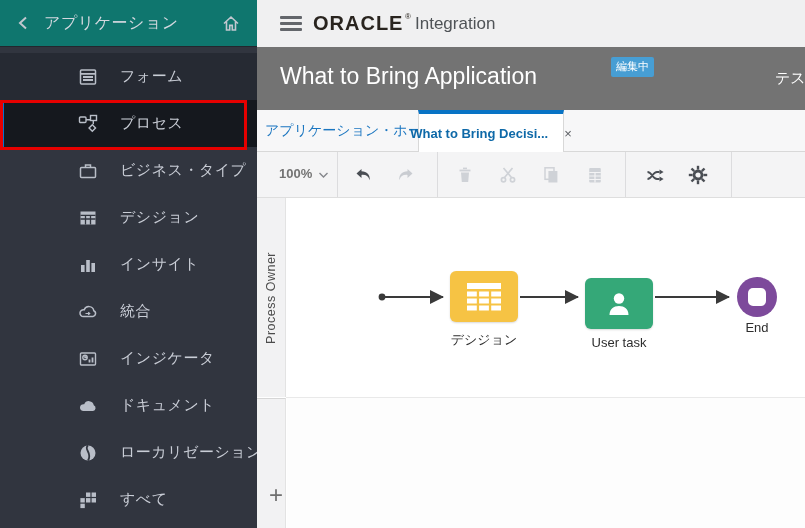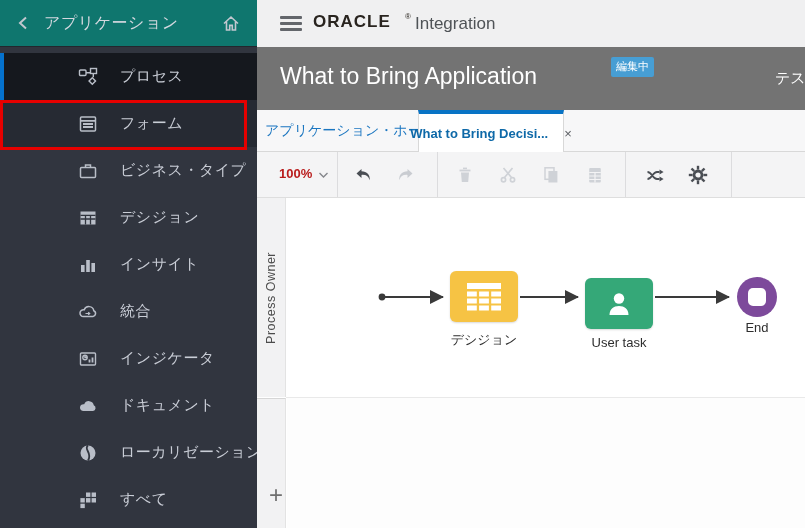--- a/index.html
+++ b/index.html
@@ -26,21 +26,21 @@
   svg.sbsvg { display:block; width:100%; height:100%; }
 
   
   .main { position:absolute; left:257px; top:0; width:548px; height:528px; overflow:hidden; background:#fff; }
 
   
   .topbar { position:relative; height:47px; background:#f0f0f1; }
   .hamburger { position:absolute; left:23px; top:16px; width:22px; height:15px; display:flex;
                flex-direction:column; justify-content:space-between; cursor:pointer; }
   .hamburger i { display:block; height:3px; background:#63666b; border-radius:1px; }
-  .brand { position:absolute; left:56px; top:12px; font-size:17px; font-weight:700; letter-spacing:1px; color:#29241f; }
+  .brand { position:absolute; left:56px; top:12px; font-size:20px; font-weight:700; letter-spacing:1px; color:#29241f; }
   .brand-reg { position:absolute; left:148px; top:12px; font-size:8px; color:#29241f; }
   .product { position:absolute; left:158px; top:14px; font-size:17px; color:#4f5357; }
 
   
   .banner { position:relative; height:63px; background:#737373; }
   .banner-title { position:absolute; left:23px; top:16px; color:#fff; font-size:23px; font-weight:500; white-space:nowrap; }
   .badge { position:absolute; left:354px; top:10px; background:#479ed4; color:#fff; font-size:11px;
            padding:2px 5px 3px; border-radius:2px; white-space:nowrap; }
   .banner-action { position:absolute; left:518px; top:22px; color:#fff; font-size:15px; white-space:nowrap; cursor:pointer; }
 
@@ -50,21 +50,21 @@
   .tab.active { position:absolute; left:161px; top:0; width:146px; height:42px; background:#fff;
                 border-left:1px solid #d8d8d8; border-right:1px solid #d8d8d8; border-top:4px solid #0873c5;
                 display:flex; align-items:center; justify-content:center; gap:16px; cursor:pointer; }
   .tab.active .tab-label { color:#0e69a8; font-size:13px; font-weight:700; white-space:nowrap; }
   .tab-close { color:#5a5d62; font-size:13px; cursor:pointer; }
 
   
   .toolbar { position:relative; height:46px; background:#f4f4f5; border-bottom:1px solid #dedede; }
   .sep { position:absolute; top:0; bottom:0; width:1px; background:#dcdcde; }
   .zoom-ctl { position:absolute; left:22px; top:14px; display:flex; align-items:center; gap:7px;
-              color:#b91c1c; font-size:13px; font-weight:700; cursor:pointer; }
+              color:#737373; font-size:13px; font-weight:700; cursor:pointer; }
   .tb-btn { position:absolute; top:13px; width:20px; height:20px; cursor:pointer; }
   .tb-btn.disabled { cursor:default; }
   svg.tbsvg { display:block; width:100%; height:100%; }
 
   
   .canvas { position:relative; height:330px; background:#fff; }
   .lane-strip { position:absolute; left:0; top:0; width:29px; height:199px; background:#f2f2f3;
                 border-right:1px solid #e3e3e3; display:flex; align-items:center; justify-content:center; cursor:pointer; }
   .lane-strip.lower { top:200px; height:130px; border-top:1px solid #d6d6d6; cursor:default; }
   .lane-label { writing-mode:vertical-rl; transform:rotate(180deg); font-size:12.5px; color:#4c4c4c;
@@ -101,40 +101,40 @@
       </span>
       <span class="sb-title">アプリケーション</span>
       <span class="sb-home">
         <svg class="sbsvg" viewBox="0 0 20 20">
             <path d="M3 10.5 L10 4 L17 10.5 M5.5 8.8 V17 h3.2 v-4.6 h2.6 V17 h3.2 V8.8" fill="none" stroke="#c2c7cf" stroke-width="1.6"></path>
           </svg>
       </span>
     </div>
 
     <nav class="sb-items">
+      <div class="sb-item hovered">
+        <span class="sb-icon">
+          <svg class="sbsvg" viewBox="0 0 20 20" fill="none" stroke="#b9bec8" stroke-width="1.5">
+            <rect x="2.5" y="3" width="15" height="14" rx="1"></rect>
+            <path d="M2.5 6.8 h15 M5 10 h10 M5 13 h10" stroke-width="1.8"></path>
+          </svg>
+        </span>
+        <span class="sb-label">フォーム</span>
+      </div>
+
       <div class="sb-item selected">
         <span class="sb-icon">
           <svg class="sbsvg" viewBox="0 0 20 20" fill="none" stroke="#b9bec8" stroke-width="1.4">
             <rect x="1.5" y="3" width="6.5" height="5.5" rx="1"></rect>
               <rect x="12.5" y="1.5" width="6" height="5"></rect>
             <rect x="12" y="11.8" width="4.6" height="4.6" transform="rotate(45 14.3 14.1)"></rect>
             <path d="M8 5.8 h4.5 M15.3 6.5 v3.8"></path>
           </svg>
         </span>
         <span class="sb-label">プロセス</span>
-      </div>
-
-      <div class="sb-item hovered">
-        <span class="sb-icon">
-          <svg class="sbsvg" viewBox="0 0 20 20" fill="none" stroke="#b9bec8" stroke-width="1.5">
-            <rect x="2.5" y="3" width="15" height="14" rx="1"></rect>
-            <path d="M2.5 6.8 h15 M5 10 h10 M5 13 h10" stroke-width="1.8"></path>
-          </svg>
-        </span>
-        <span class="sb-label">フォーム</span>
       </div>
 
       <div class="sb-item">
         <span class="sb-icon">
           <svg class="sbsvg" viewBox="0 0 20 20" fill="none" stroke="#b9bec8" stroke-width="1.5">
             <rect x="2.5" y="6.5" width="15" height="10" rx="1"></rect>
               <path d="M7.5 6.5 V4 h5 v2.5"></path>
           </svg>
         </span>
         <span class="sb-label">ビジネス・タイプ</span>

